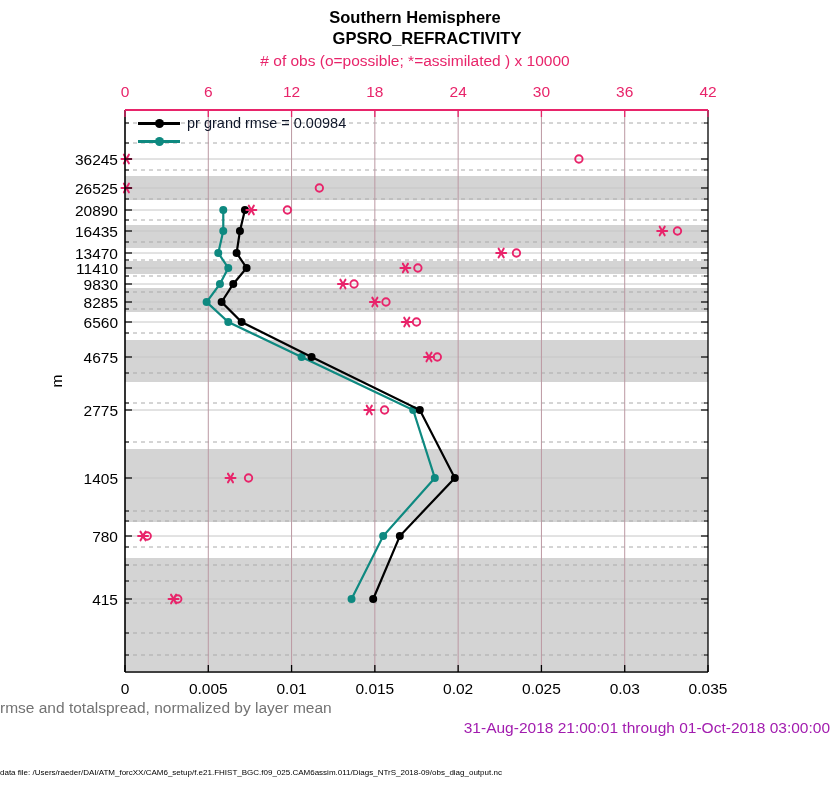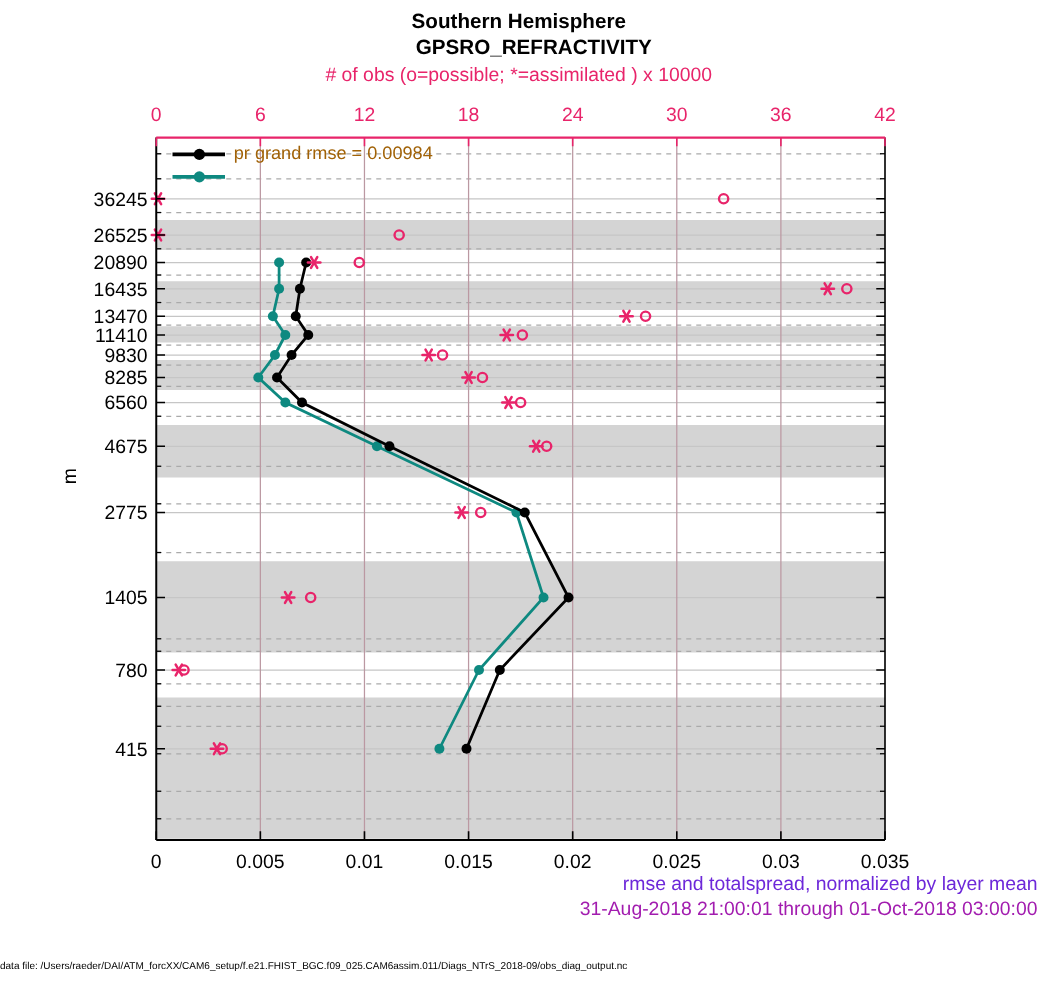--- a/index.html
+++ b/index.html
@@ -17,22 +17,22 @@
   .tick-label-x{font-size:15.5px;fill:#000;}
   .tick-label-y{font-size:15.5px;fill:#000;}
   .legend{position:absolute;left:138px;top:114px;}
   .legend-row{display:flex;align-items:center;height:18px;}
   .legend-sample{position:relative;width:42px;height:12px;margin-right:7px;}
   .legend-line{position:absolute;left:0;top:5px;width:42px;height:2.5px;}
   .legend-dot{position:absolute;left:17px;top:1.5px;width:9px;height:9px;border-radius:50%;}
   .legend-label{font-size:14.5px;color:#1f1fd0;white-space:nowrap;}
   .ylabel{position:absolute;left:47px;top:372px;width:20px;text-align:center;
           font-size:15.5px;color:#000;transform:rotate(-90deg);}
-  .xlabel1{position:absolute;top:699px;left:0;width:830px;text-align:right;
-          font-size:15.5px;color:#6d28d9;}
+  .xlabel1{position:absolute;top:699px;left:0;width:830px;text-align:left;
+          font-size:15.5px;color:#737373;}
   .xlabel2{position:absolute;top:719px;left:0;width:830px;text-align:right;
           font-size:15.5px;color:#a21caf;}
   .footer{position:absolute;top:768px;left:0;width:760px;text-align:left;
           font-size:8px;color:#000;}
 </style>
 </head>
 <body>
 
 <div class="figure">
   <div class="title1">Southern Hemisphere</div>
@@ -338,21 +338,21 @@
         <line x1="708" x2="704" y1="655" y2="655" stroke="#000" stroke-width="1"></line>
       </g>
     </svg>
 
   <div class="legend">
     <div class="legend-row">
       <span class="legend-sample">
         <span class="legend-line" id="leg-line-0" style="background: rgb(0, 0, 0);"></span>
           <span class="legend-dot" id="leg-dot-0" style="background: rgb(0, 0, 0);"></span>
       </span>
-      <span class="legend-label" style="color: #a16207;">pr grand rmse = 0.00984</span>
+      <span class="legend-label" style="color: #0f172a;">pr grand rmse = 0.00984</span>
     </div>
     <div class="legend-row">
       <span class="legend-sample">
         <span class="legend-line" id="leg-line-1" style="background: rgb(14, 137, 128);"></span>
           <span class="legend-dot" id="leg-dot-1" style="background: rgb(14, 137, 128);"></span>
       </span>
     </div>
   </div>
 
   <div class="ylabel">m</div>

